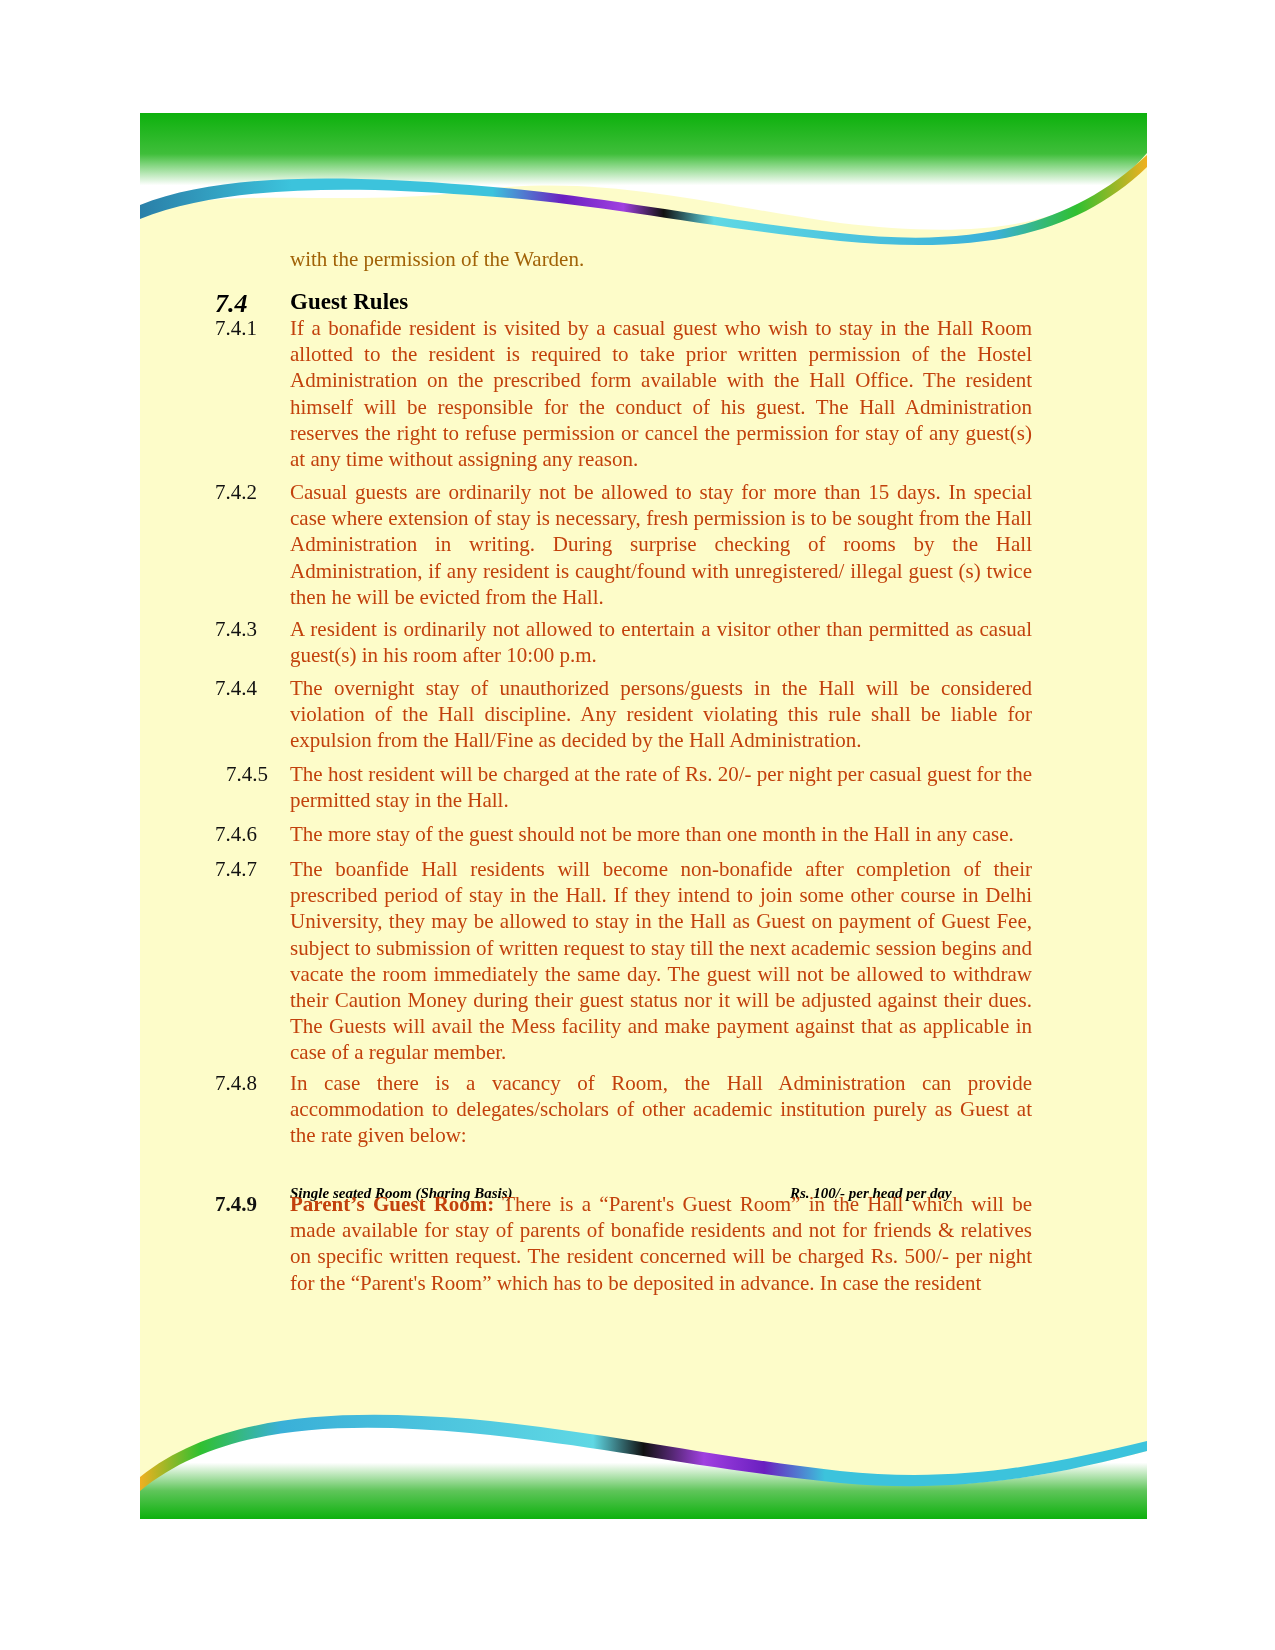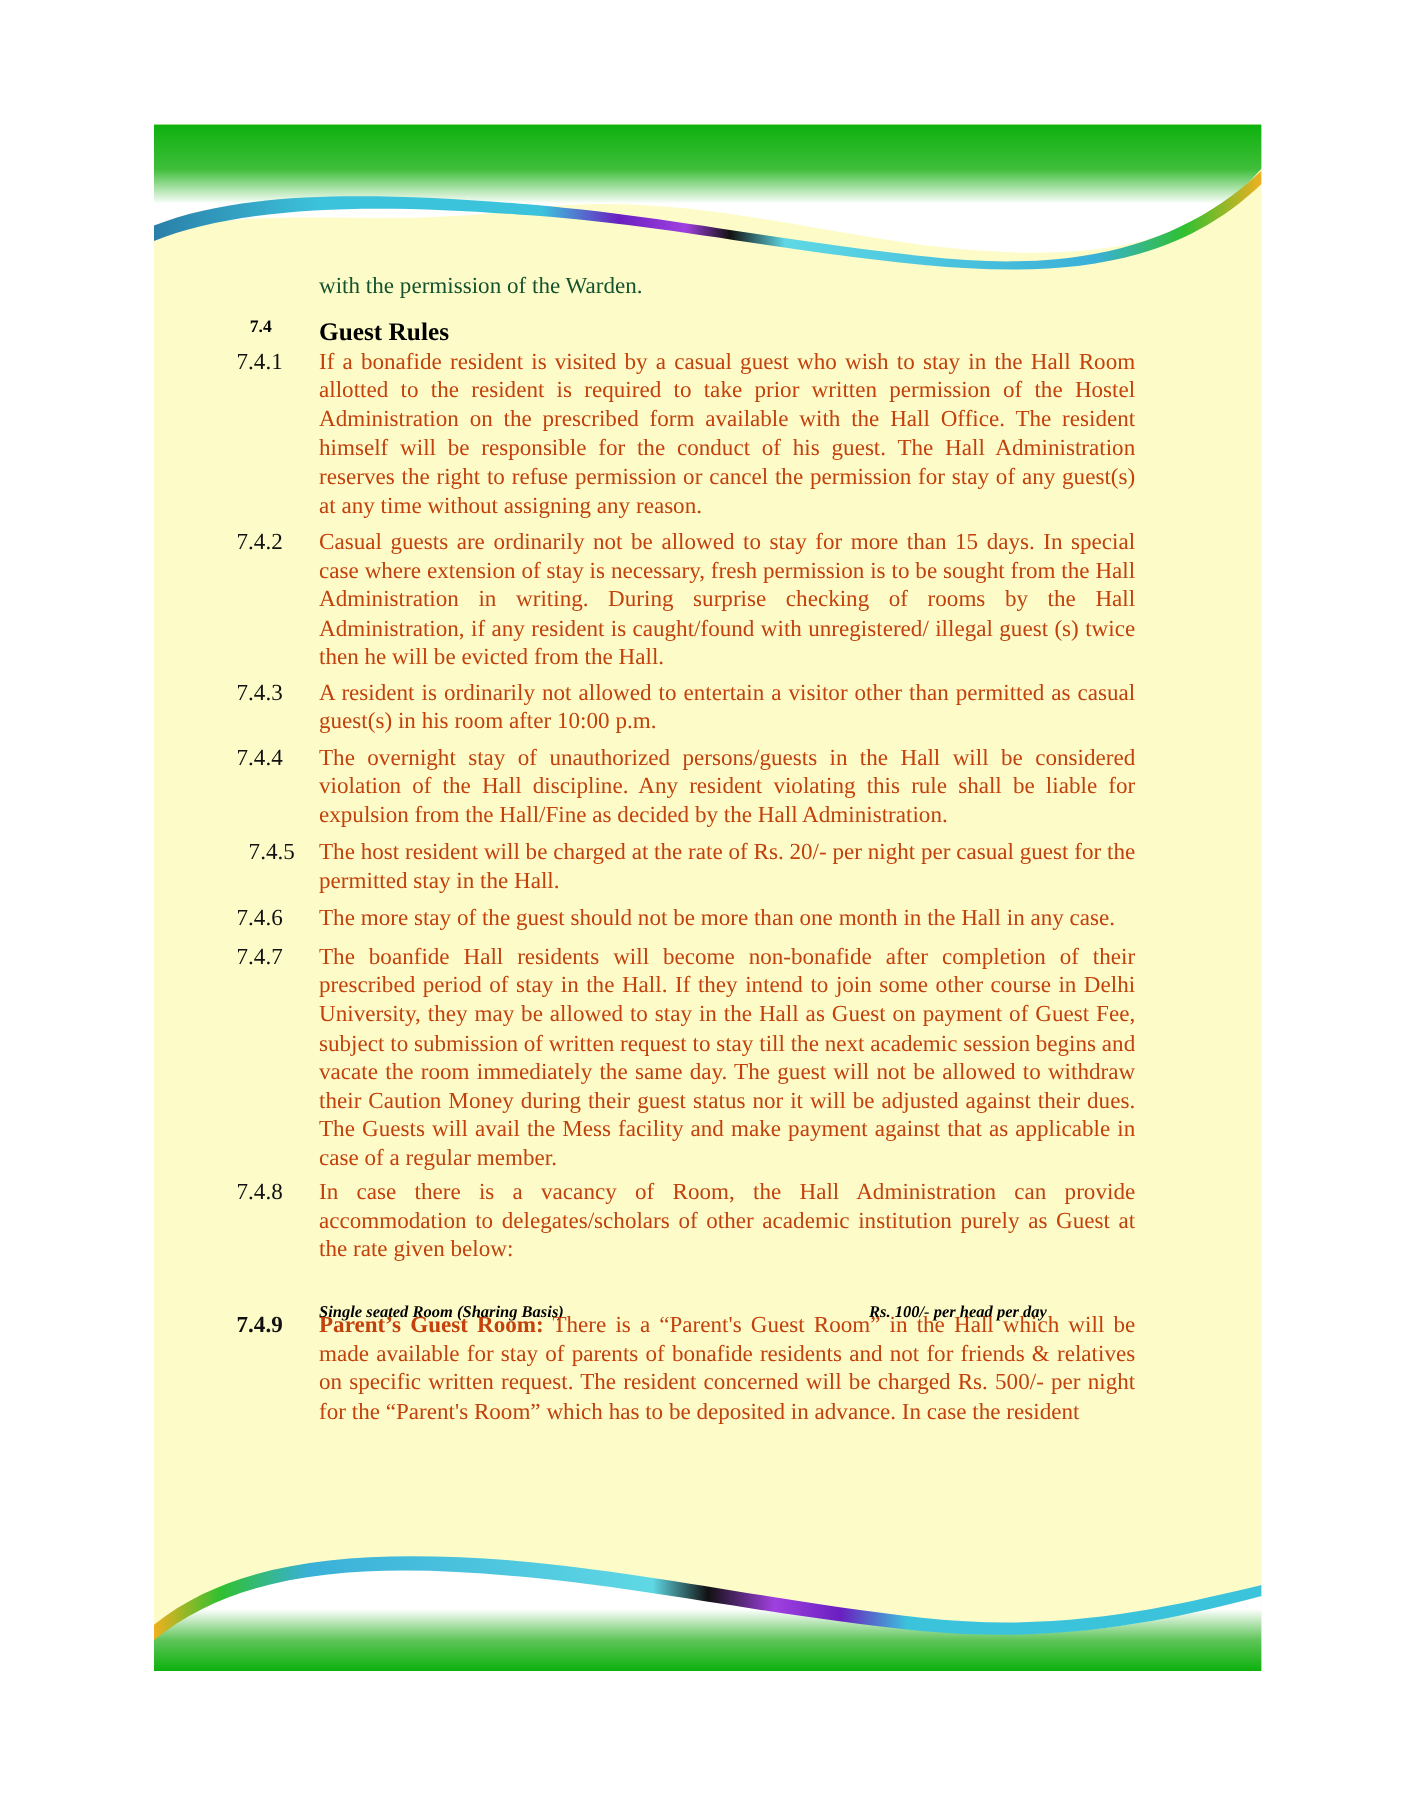--- a/index.html
+++ b/index.html
@@ -2,24 +2,24 @@
 <html><head>
 <meta charset="utf-8">
 <style>
   html, body { margin:0; padding:0; background:#ffffff; }
   body { width:1275px; height:1650px; position:relative; overflow:hidden; font-family:"Liberation Serif", serif; }
   .page { position:absolute; left:140px; top:113px; width:1007px; height:1406px; background:#fdfcc9; overflow:hidden; }
   .banner { position:absolute; left:0; width:1007px; }
   .banner-top { top:0; height:140px; }
   .banner-bottom { bottom:0; height:128px; }
   .content { position:absolute; left:0; top:0; width:1007px; }
-  .line { position:absolute; font-size:21px; color:#14532d; white-space:nowrap; line-height:26px; }
+  .line { position:absolute; font-size:21px; color:#a16207; white-space:nowrap; line-height:26px; }
   .num { position:absolute; left:75px; font-size:21px; color:#111; line-height:26px; }
   .body-block { position:absolute; left:150px; width:742px; font-size:21px; line-height:26.2px; color:#c2410c; text-align:justify; }
-  .heading-num { position:absolute; left:87px; top:176px; font-size:16px; font-weight:bold; }
+  .heading-num { position:absolute; left:75px; top:176px; font-size:26px; font-weight:bold;font-style:italic; }
   .heading-title { position:absolute; left:150px; top:176px; font-size:23px; font-weight:bold; }
   .bold { font-weight:bold; }
   .rate-row { position:absolute; left:150px; width:742px; top:1067px; font-size:15px; font-style:italic; font-weight:bold; line-height:26px; }
   .rate-row .rate-value { position:absolute; left:500px; white-space:nowrap;font-style:italic; }
 </style>
 </head>
 <body>
 
 <div class="page">
 

